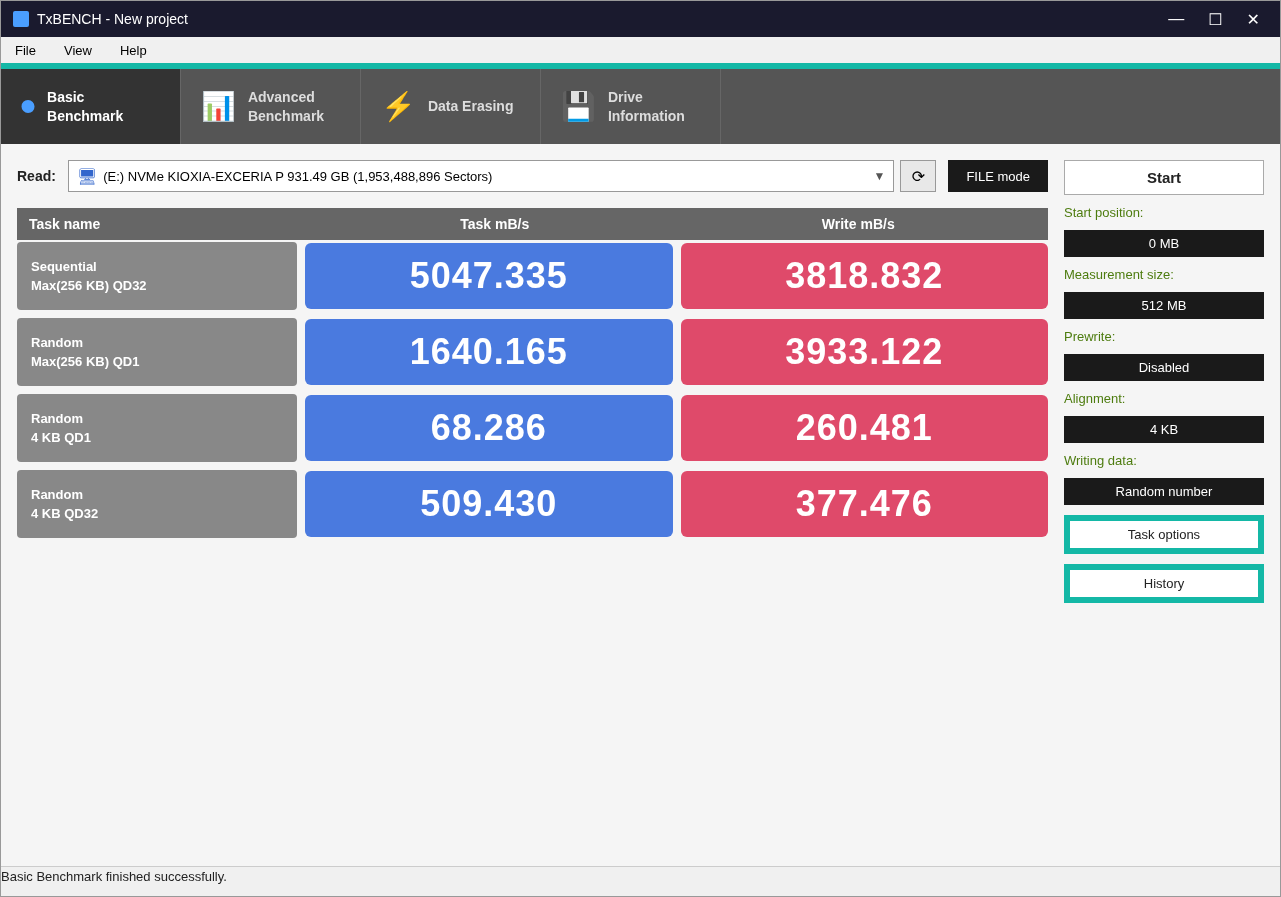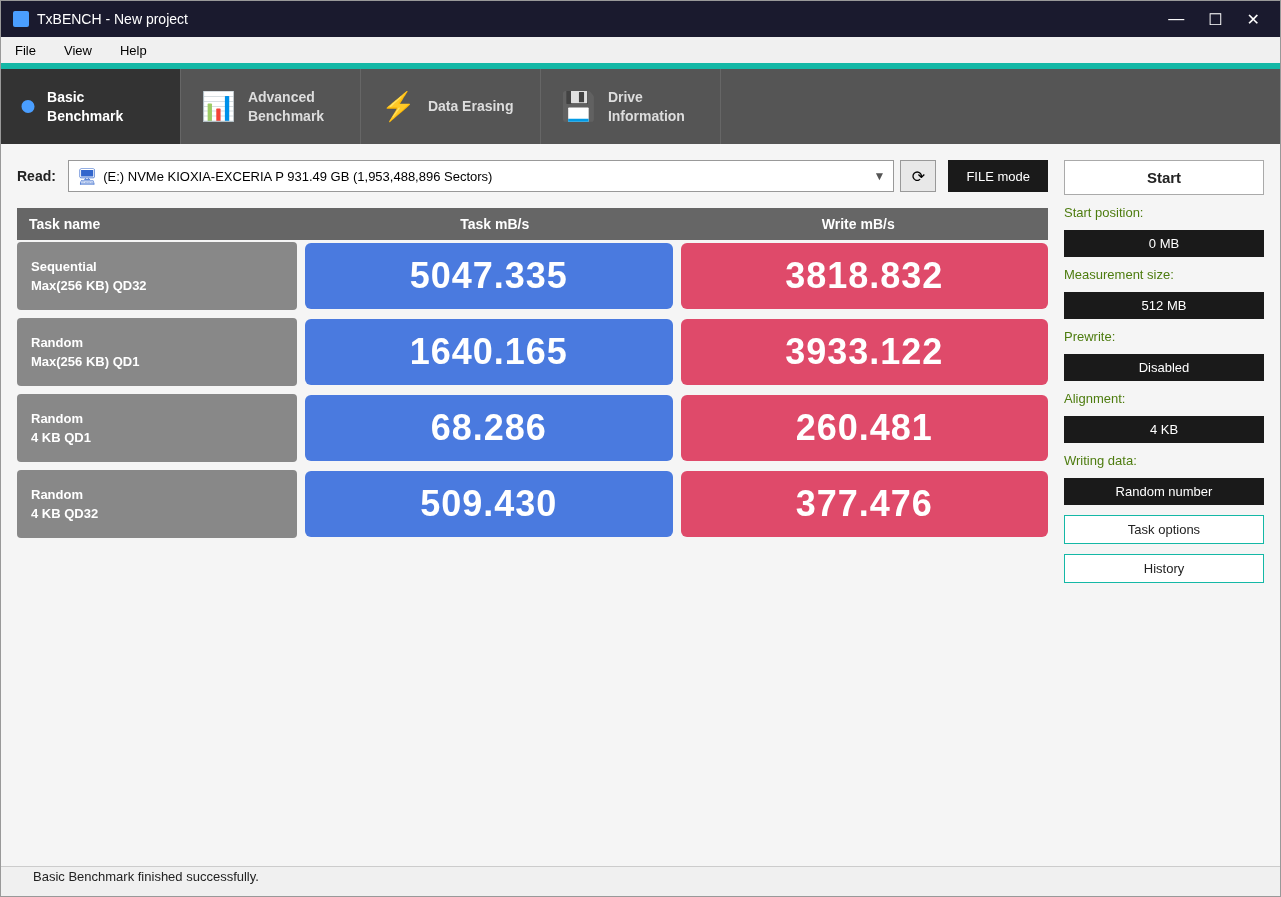--- a/index.html
+++ b/index.html
@@ -234,31 +234,31 @@
       border: none;
       padding: 6px 8px;
       font-size: 13px;
       cursor: pointer;
       text-align: center;
       width: 100%;
     }
     .task-options-btn, .history-btn {
       background: white;
       color: #222;
-      border: 1px solid #14b8a6;
+      border: 6px solid #14b8a6;
       padding: 6px 8px;
       font-size: 13px;
       cursor: pointer;
       text-align: center;
       width: 100%;
     }
     .status-bar {
       background: #f0f0f0;
       border-top: 1px solid #ccc;
-      padding: 6px 32px;
+      padding: 6px 0;
       font-size: 13px;
       color: #222;
       height: 19px;
       display: flex;
       align-items: center;
     }
     .chevron-down {
       font-size: 12px;
       color: #555;
     }

